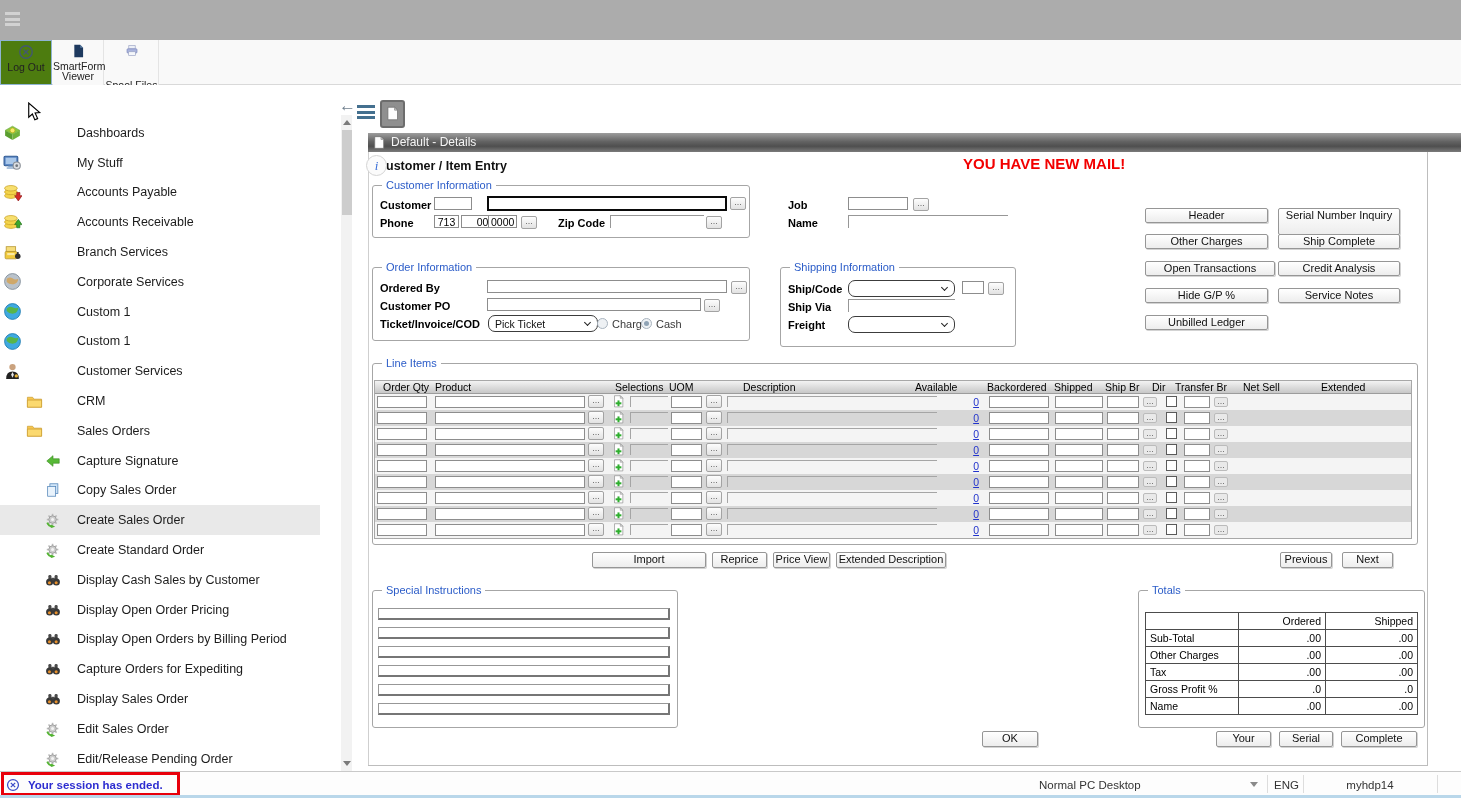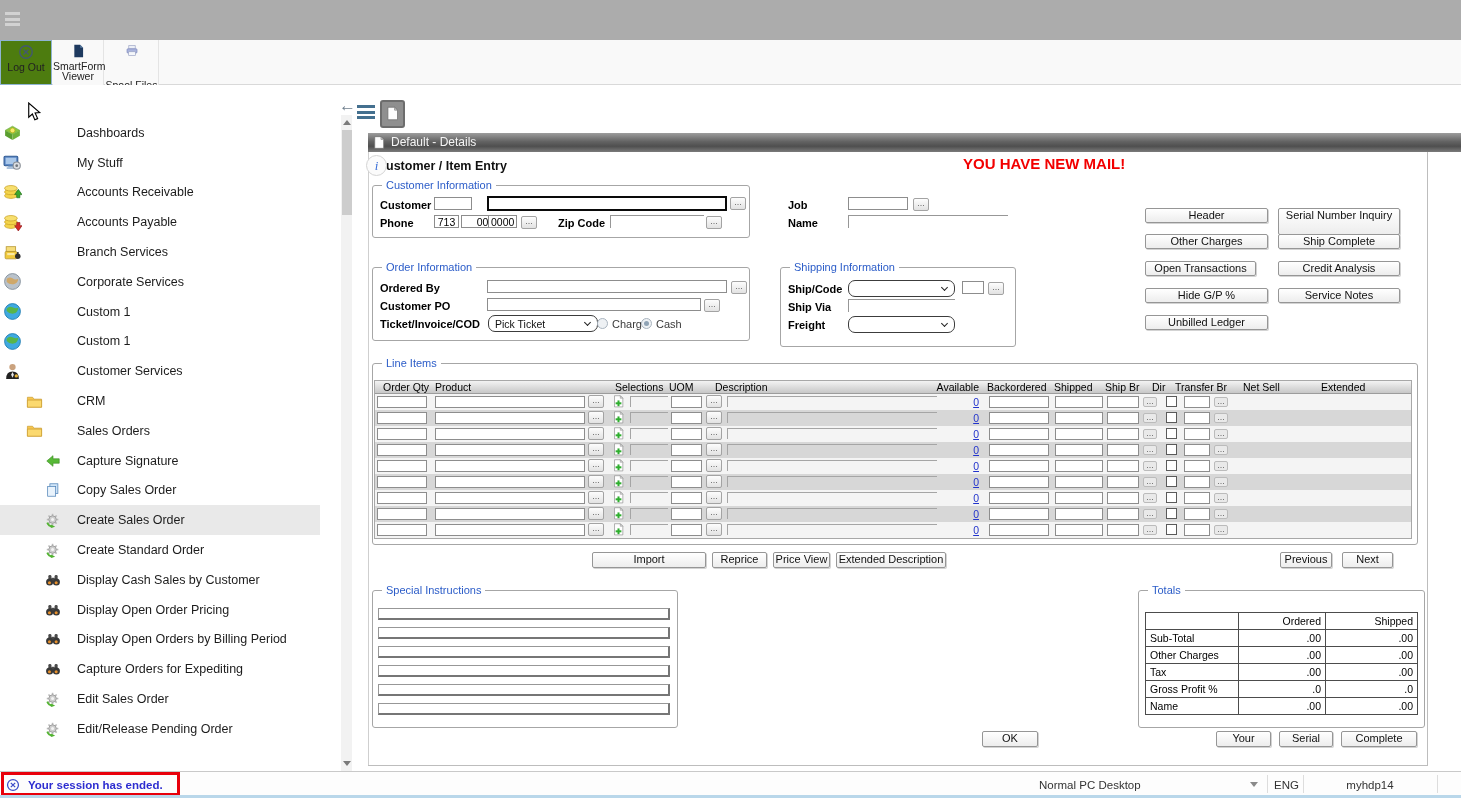--- a/index.html
+++ b/index.html
@@ -265,32 +265,32 @@
           <span class="sb-label">Dashboards</span>
         </div>
       <div class="sb-item lvl0">
           <svg class="sb-ic" viewBox="0 0 18 18">
             <use href="#sym-computer"></use>
           </svg>
           <span class="sb-label">My Stuff</span>
         </div>
       <div class="sb-item lvl0">
           <svg class="sb-ic" viewBox="0 0 18 18">
+            <use href="#sym-coins-down"></use>
+          </svg>
+          <span class="sb-label">Accounts Payable</span>
+        </div>
+      <div class="sb-item lvl0">
+          <svg class="sb-ic" viewBox="0 0 18 18">
             <use href="#sym-coins-up"></use>
           </svg>
           <span class="sb-label">Accounts Receivable</span>
         </div>
       <div class="sb-item lvl0">
           <svg class="sb-ic" viewBox="0 0 18 18">
-            <use href="#sym-coins-down"></use>
-          </svg>
-          <span class="sb-label">Accounts Payable</span>
-        </div>
-      <div class="sb-item lvl0">
-          <svg class="sb-ic" viewBox="0 0 18 18">
             <use href="#sym-branch"></use>
           </svg>
           <span class="sb-label">Branch Services</span>
         </div>
       <div class="sb-item lvl0">
           <svg class="sb-ic" viewBox="0 0 18 18">
             <use href="#sym-globe-gray"></use>
           </svg>
           <span class="sb-label">Corporate Services</span>
         </div>
@@ -364,20 +364,26 @@
           <svg class="sb-ic" viewBox="0 0 18 18">
             <use href="#sym-binoculars"></use>
           </svg>
           <span class="sb-label">Display Open Orders by Billing Period</span>
         </div>
       <div class="sb-item lvl2">
           <svg class="sb-ic" viewBox="0 0 18 18">
             <use href="#sym-binoculars"></use>
           </svg>
           <span class="sb-label">Capture Orders for Expediting</span>
+        </div>
+      <div class="sb-item lvl2">
+          <svg class="sb-ic" viewBox="0 0 18 18">
+            <use href="#sym-binoculars"></use>
+          </svg>
+          <span class="sb-label">Display Sales Order</span>
         </div>
       <div class="sb-item lvl2">
           <svg class="sb-ic" viewBox="0 0 18 18">
             <use href="#sym-gear"></use>
           </svg>
           <span class="sb-label">Edit Sales Order</span>
         </div>
       <div class="sb-item lvl2">
           <svg class="sb-ic" viewBox="0 0 18 18">
             <use href="#sym-gear"></use>
@@ -471,37 +477,37 @@
   <input class="fin inset" style="left: 848px; top: 299px; width: 107px;">
   <span class="flabel" style="left:788px;top:319px">Freight</span>
   <div class="sel" style="left:848px;top:316px;width:107px">
       <span class="chev"></span>
     </div>
 
   <div class="btn" style="left:1145px;top:208px;width:123px;height:15px">Header</div>
   <div class="btn" style="left:1278px;top:208px;width:122px;height:27px">Serial Number Inquiry</div>
   <div class="btn" style="left:1145px;top:234px;width:123px;height:15px">Other Charges</div>
   <div class="btn" style="left:1278px;top:234px;width:122px;height:15px">Ship Complete</div>
-  <div class="btn" style="left:1145px;top:261px;width:111px;height:15px">Open Transactions</div>
+  <div class="btn" style="left:1145px;top:261px;width:130px;height:15px">Open Transactions</div>
   <div class="btn" style="left:1278px;top:261px;width:122px;height:15px">Credit Analysis</div>
   <div class="btn" style="left:1145px;top:288px;width:123px;height:15px">Hide G/P %</div>
   <div class="btn" style="left:1278px;top:288px;width:122px;height:15px">Service Notes</div>
   <div class="btn" style="left:1145px;top:315px;width:123px;height:15px">Unbilled Ledger</div>
 
   <div class="fieldset" style="left:372px;top:363px;width:1046px;height:182px">
     <span class="legend">Line Items</span>
   </div>
   <div class="li-table">
     <div class="li-header">
       <span style="left:8px">Order Qty</span>
       <span style="left:60px">Product</span>
       <span style="left:240px">Selections</span>
       <span style="left:294px">UOM</span>
-      <span style="left:340px">Description</span>
-      <span style="left:540px;width:64px;text-align:right">Available</span>
+      <span style="left:368px">Description</span>
+      <span style="left:540px;width:64px;">Available</span>
       <span style="left:612px">Backordered</span>
       <span style="left:679px">Shipped</span>
       <span style="left:730px">Ship Br</span>
       <span style="left:777px">Dir</span>
       <span style="left:800px">Transfer Br</span>
       <span style="left:868px">Net Sell</span>
       <span style="left:946px">Extended</span>
     </div>
     <div class="li-body">
     <div class="li-row">

